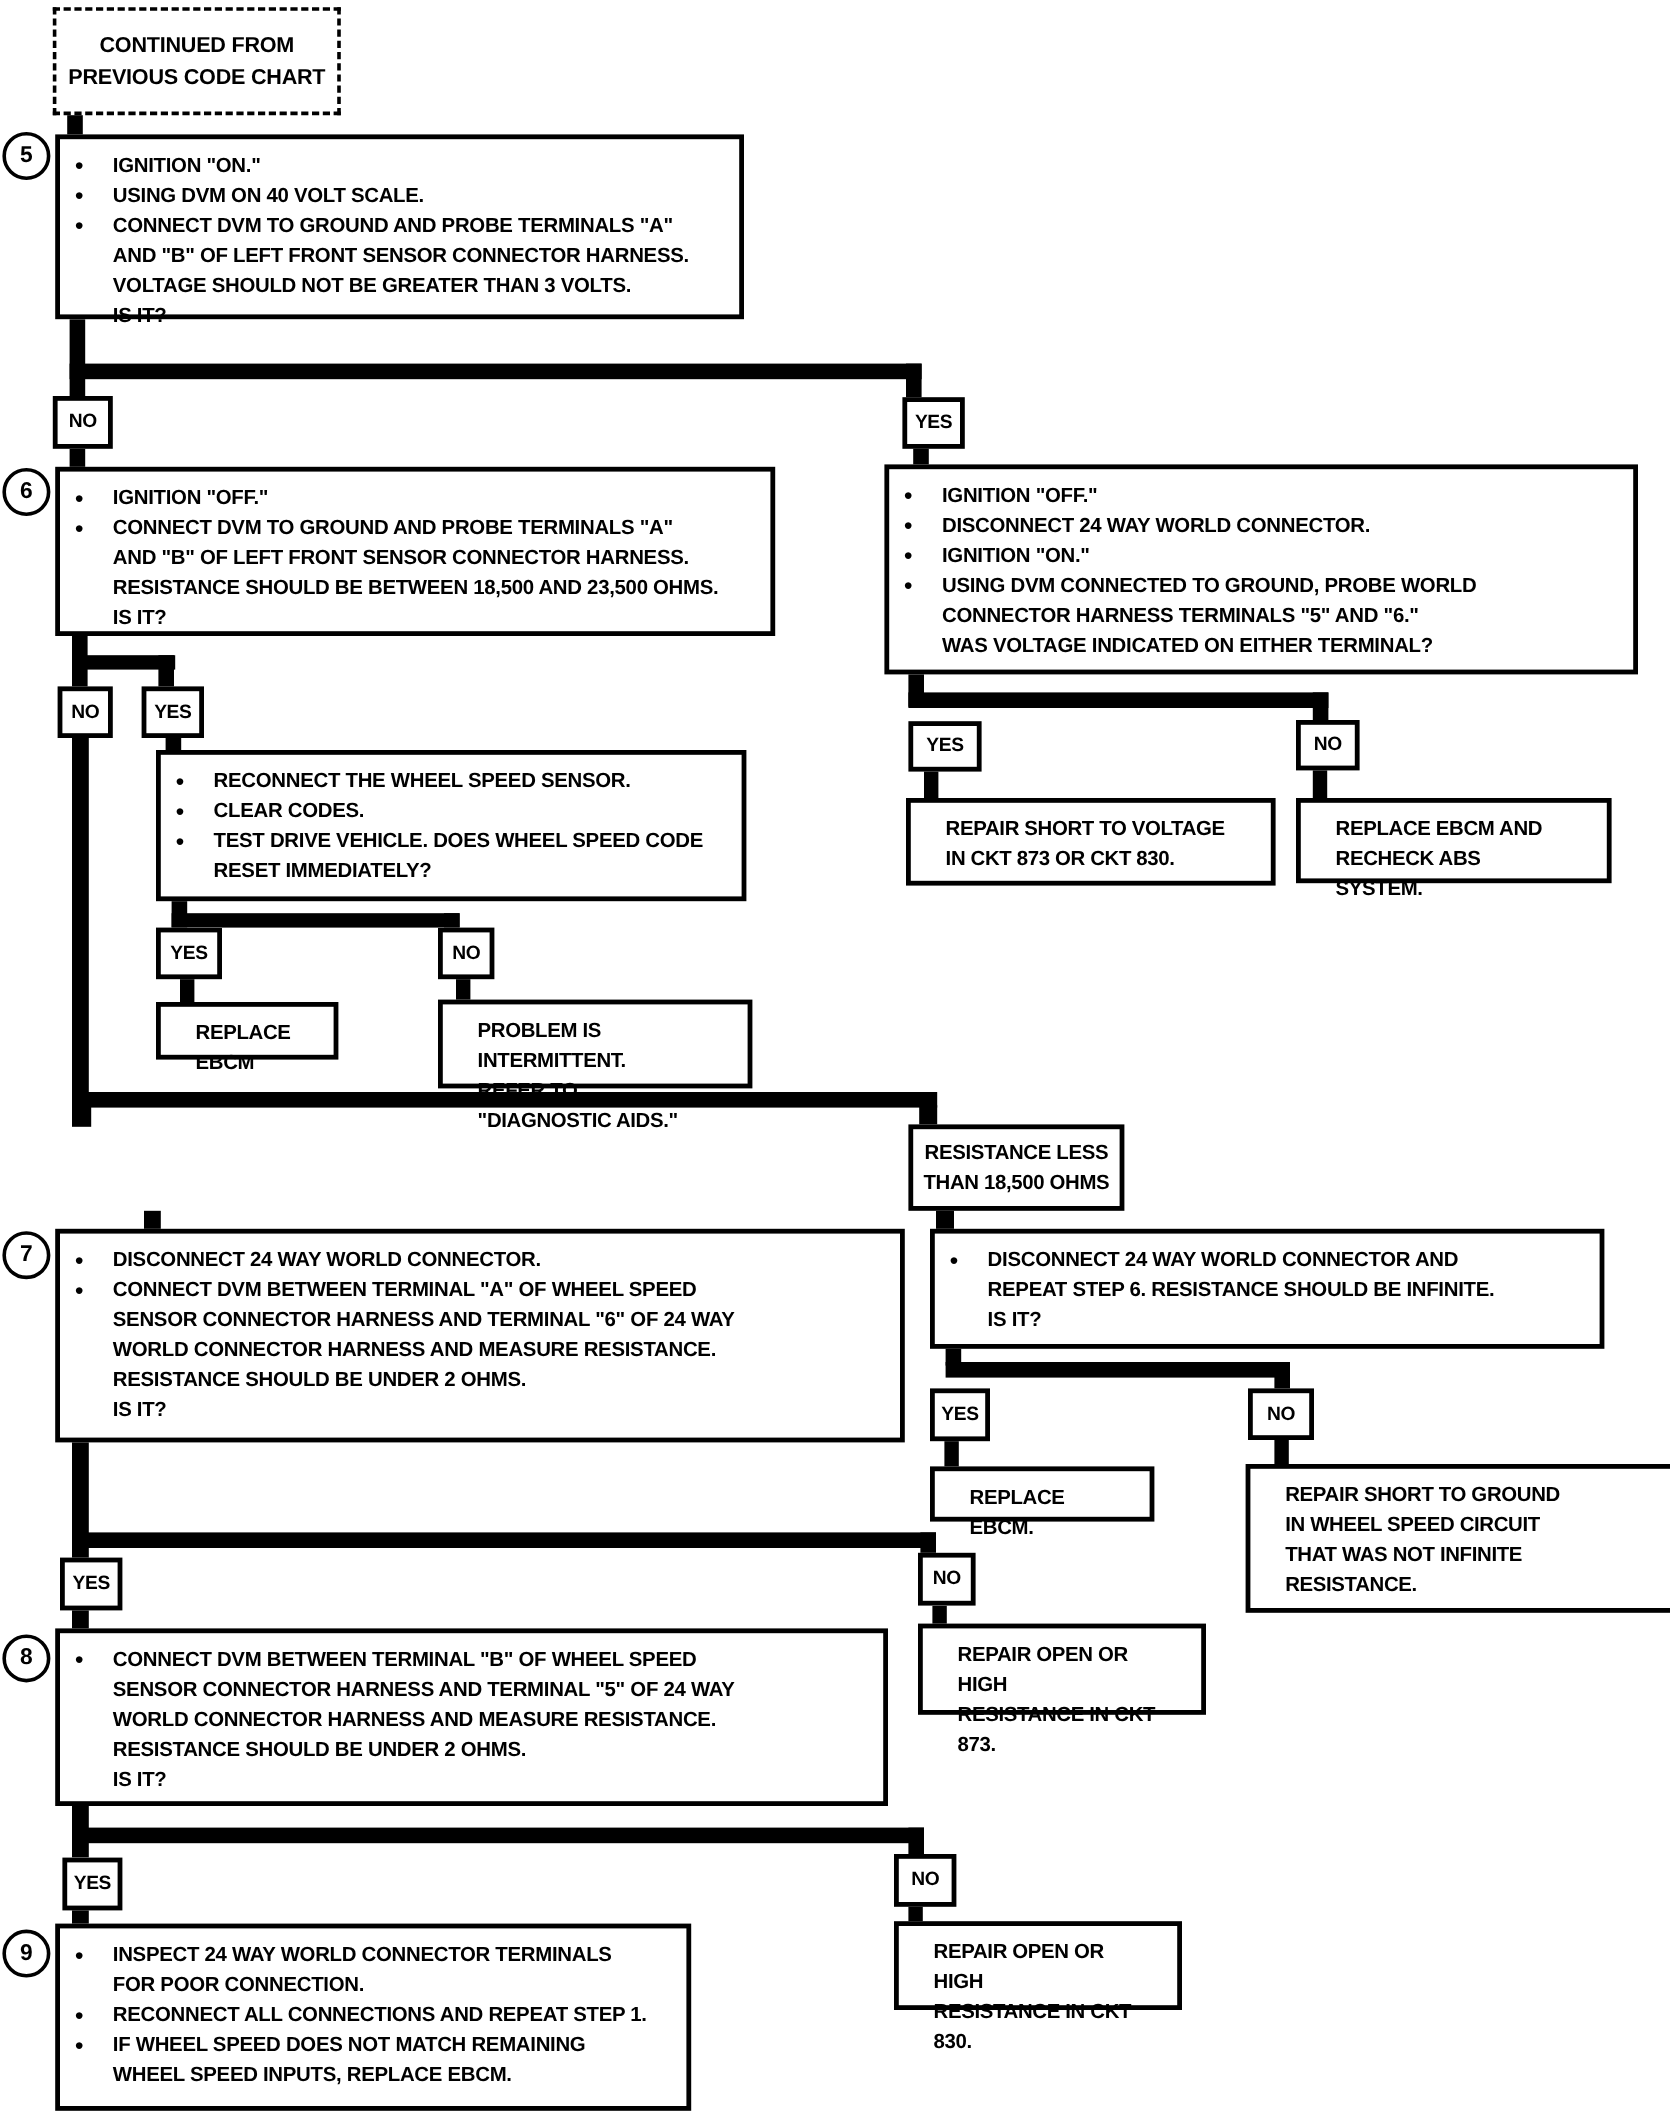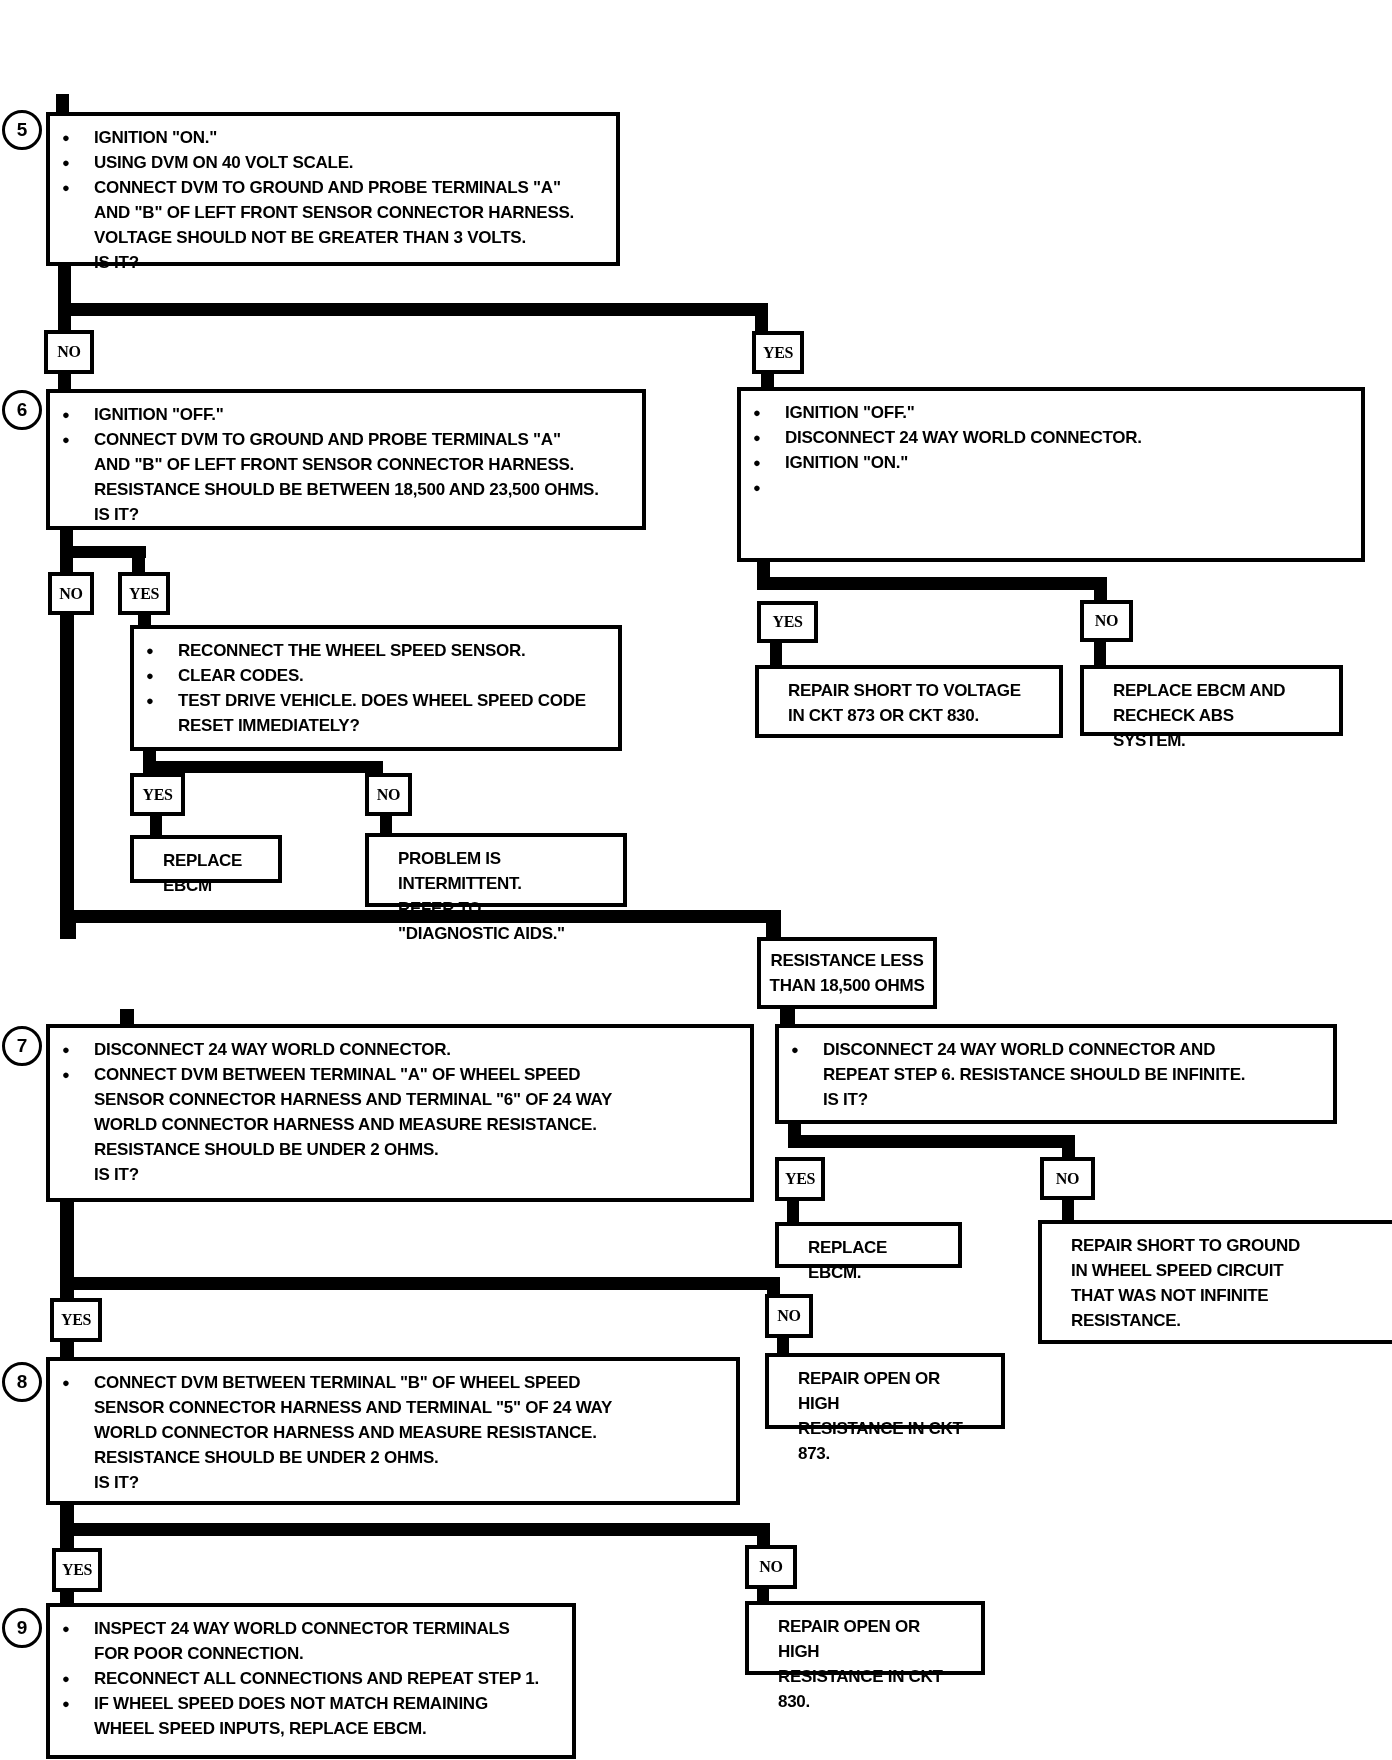--- a/index.html
+++ b/index.html
@@ -12,21 +12,21 @@
   .ln{position:absolute;background:#000;}
   .box{position:absolute;background:#fff;border:4px solid #000;box-sizing:border-box;}
   .dashed{border:3px dashed #000;display:flex;align-items:center;justify-content:center;
     text-align:center;font-size:18px;line-height:27px;white-space:pre-line;letter-spacing:-0.2px;}
   .steps{padding:9px 10px 6px 12px;font-size:17px;line-height:25px;letter-spacing:-0.25px;}
   .brow{display:flex;}
   .bdot{flex:0 0 32px;width:32px;font-size:13px;line-height:25px;}
   .btxt{white-space:pre-line;}
   .lbl{position:absolute;background:#fff;border:4px solid #000;box-sizing:border-box;
     display:flex;align-items:center;justify-content:center;
-    font-size:16px;letter-spacing:-0.3px;font-family:Liberation Serif, serif;}
+    font-size:16px;letter-spacing:-0.3px;}
   .term{position:absolute;background:#fff;border:4px solid #000;box-sizing:border-box;
     font-size:17px;line-height:25px;letter-spacing:-0.3px;white-space:pre-line;
     padding:9px 29px;}
   .tcenter{display:flex;align-items:center;justify-content:center;text-align:center;padding:4px;}
   .circle{position:absolute;width:40px;height:40px;border:3px solid #000;border-radius:50%;
     background:#fff;box-sizing:border-box;display:flex;align-items:center;justify-content:center;
     font-size:19px;}
 </style>
 </head>
 <body>
@@ -75,20 +75,22 @@
   <div class="ln" style="left:767px;top:1277px;width:13px;height:19px"></div>
   <div class="ln" style="left:60px;top:1341px;width:14px;height:17px"></div>
   <div class="ln" style="left:777px;top:1338px;width:12px;height:16px"></div>
 
   <div class="ln" style="left:60px;top:1504px;width:14px;height:44px"></div>
   <div class="ln" style="left:60px;top:1523px;width:710px;height:13px"></div>
   <div class="ln" style="left:757px;top:1523px;width:13px;height:22px"></div>
   <div class="ln" style="left:60px;top:1590px;width:14px;height:14px"></div>
   <div class="ln" style="left:757px;top:1587px;width:12px;height:15px"></div>
 
+  <div class="box dashed" style="left:44px;top:6px;width:240px;height:90px">CONTINUED FROM
+PREVIOUS CODE CHART</div>
 
   <div class="circle" style="left:2px;top:110px">
       <span>5</span>
     </div>
   <div class="box steps" style="left:46px;top:112px;width:574px;height:154px">
     <div class="brow">
         <span class="bdot">●</span>
         <div class="btxt">IGNITION "ON."</div>
       </div>
     <div class="brow">
@@ -132,20 +134,23 @@
     <div class="brow">
         <span class="bdot">●</span>
         <div class="btxt">DISCONNECT 24 WAY WORLD CONNECTOR.</div>
       </div>
     <div class="brow">
         <span class="bdot">●</span>
         <div class="btxt">IGNITION "ON."</div>
       </div>
     <div class="brow">
         <span class="bdot">●</span>
+        <div class="btxt">USING DVM CONNECTED TO GROUND, PROBE WORLD
+CONNECTOR HARNESS TERMINALS "5" AND "6."
+WAS VOLTAGE INDICATED ON EITHER TERMINAL?</div>
       </div>
   </div>
 
   <div class="lbl" style="left:757px;top:601px;width:61px;height:42px">YES</div>
   <div class="lbl" style="left:1080px;top:600px;width:53px;height:42px">NO</div>
 
   <div class="term" style="left:755px;top:665px;width:308px;height:73px">REPAIR SHORT TO VOLTAGE
 IN CKT 873 OR CKT 830.</div>
   <div class="term" style="left:1080px;top:665px;width:263px;height:71px">REPLACE EBCM AND
 RECHECK ABS SYSTEM.</div>

